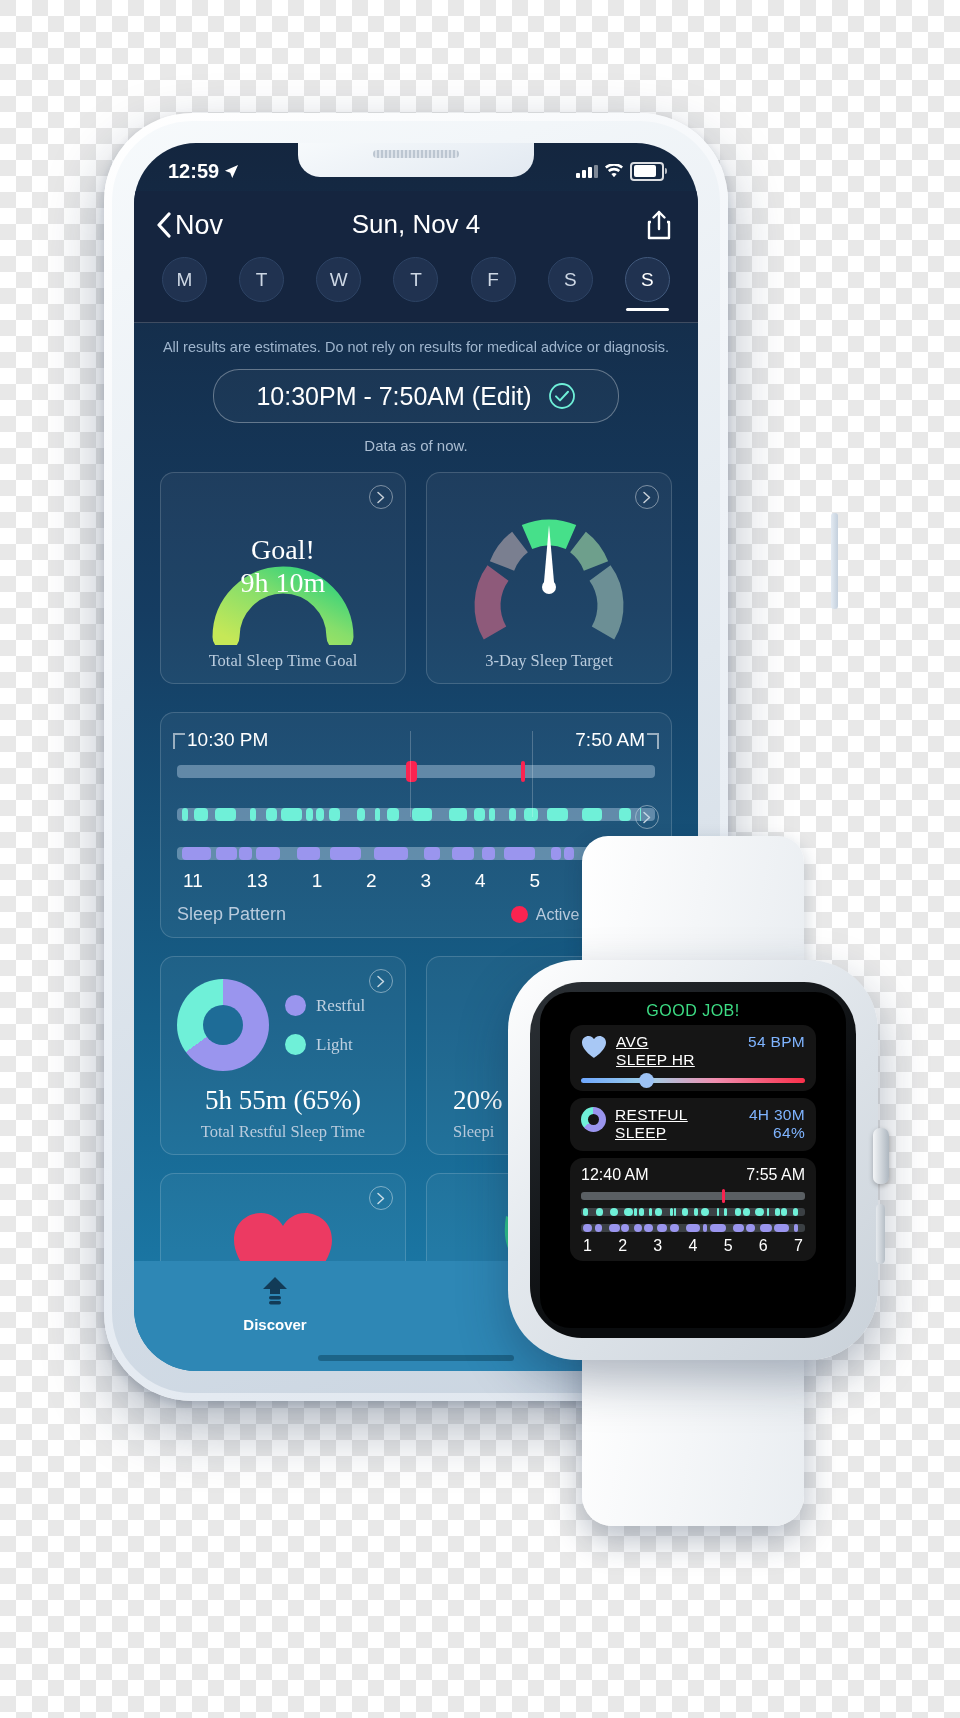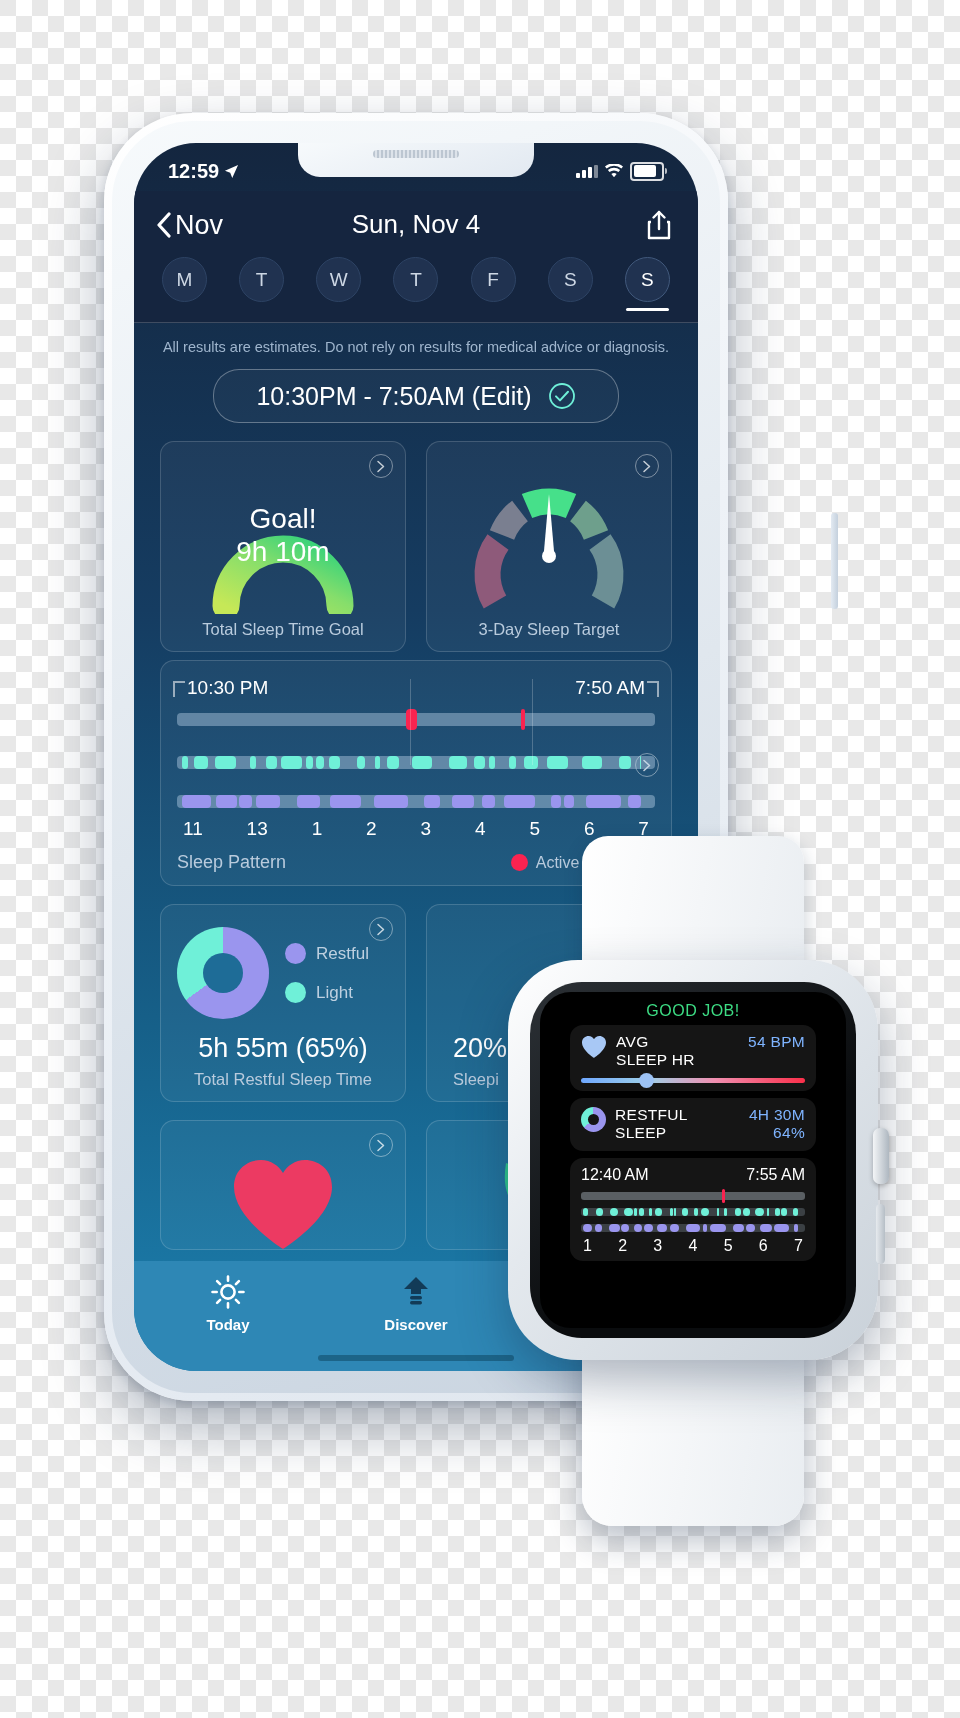--- a/index.html
+++ b/index.html
@@ -89,40 +89,40 @@
   #rangepill{
     margin:14px auto 0;width:404px;height:52px;border-radius:26px;
     border:1px solid rgba(255,255,255,.32);
     display:flex;align-items:center;justify-content:center;gap:16px;
     color:#fff;font-size:25px;cursor:pointer;
     background:rgba(255,255,255,.03);
   }
   .check-ic{width:28px;height:28px;}
   #asof{color:#aabdd2;font-size:15px;text-align:center;margin-top:14px;}
 
-  .cardrow{display:flex;gap:20px;padding:18px 26px 0 26px;box-sizing:border-box;}
+  .cardrow{display:flex;gap:20px;padding:18px 26px 0 26px;box-sizing:border-box;font-family:Liberation Serif, serif;}
   .card{
     flex:1;border:1px solid rgba(255,255,255,.16);border-radius:14px;
     background:rgba(255,255,255,.045);position:relative;box-sizing:border-box;
     padding:14px 10px 12px;
   }
   .chev{
     position:absolute;right:12px;top:12px;width:22px;height:22px;
     border-radius:50%;border:1px solid rgba(255,255,255,.42);
     display:flex;align-items:center;justify-content:center;cursor:pointer;
   }
   .chev svg{display:block}
   .cardlabel{text-align:center;color:#b9cbdd;font-size:16.5px;margin-top:6px;}
   .gaugewrap{display:flex;align-items:center;justify-content:center;height:158px;position:relative;}
   .gauge-center{position:absolute;left:0;right:0;text-align:center;color:#fff;}
   .gauge-center .big{font-size:28px;line-height:1.18;}
   .gauge-center .sub{font-size:15.5px;color:#49e0a8;}
 
   
-  #patterncard{margin:8px 26px 0;padding:16px 16px 12px;border:1px solid rgba(255,255,255,.16);
+  #patterncard{margin:28px 26px 0;padding:16px 16px 12px;border:1px solid rgba(255,255,255,.16);
     border-radius:14px;background:rgba(255,255,255,.045);position:relative;box-sizing:border-box;}
   .brackets{display:flex;justify-content:space-between;color:#fff;font-size:19px;position:relative;}
   .brk{position:relative;padding:0 10px;}
   .brk.l:before{content:"";position:absolute;left:-4px;top:4px;width:10px;height:14px;border-left:2px solid rgba(255,255,255,.55);border-top:2px solid rgba(255,255,255,.55);}
   .brk.r:after{content:"";position:absolute;right:-4px;top:4px;width:10px;height:14px;border-right:2px solid rgba(255,255,255,.55);border-top:2px solid rgba(255,255,255,.55);}
   .track{position:relative;height:13px;border-radius:4px;background:rgba(190,215,235,.42);margin-top:14px;}
   .track.t2{margin-top:30px;}
   .track.t3{margin-top:26px;}
   .seg{position:absolute;top:0;bottom:0;border-radius:4px;}
   .tick-hours{display:flex;justify-content:space-between;color:#fff;font-size:19px;margin-top:10px;padding:0 6px;}
@@ -168,21 +168,21 @@
   #watchscreen{position:absolute;left:10px;top:10px;right:10px;bottom:10px;border-radius:31px;
     background:#000;overflow:hidden;color:#fff;padding:10px 30px 8px;box-sizing:border-box;}
   #crown{position:absolute;right:-11px;top:168px;width:16px;height:56px;border-radius:7px;
     background:linear-gradient(90deg,#f3f5f7,#aeb7c0);box-shadow:0 2px 5px rgba(0,0,0,.25);}
   #sidebtn{position:absolute;right:-7px;top:244px;width:9px;height:60px;border-radius:5px;
     background:linear-gradient(90deg,#e6eaee,#b6bec6);}
   #goodjob{color:#3ddc84;font-size:16px;letter-spacing:.5px;text-align:center;height:16px;overflow:hidden;}
   .wrow{background:#151515;border-radius:13px;padding:8px 11px;margin-top:7px;}
   .wrow .top{display:flex;align-items:flex-start;justify-content:space-between;}
   .wlabel{display:flex;align-items:flex-start;gap:9px;}
-  .wlabel .txt{font-size:15.5px;line-height:1.17;letter-spacing:.3px;}
+  .wlabel .txt{font-size:15.5px;line-height:1.17;letter-spacing:.3px;text-decoration:underline;}
   .wval{color:#7fb4ff;font-size:15.5px;text-align:right;line-height:1.17;letter-spacing:.3px;white-space:nowrap;}
   .hrbar{height:5px;border-radius:3px;margin-top:9px;position:relative;
     background:linear-gradient(90deg,#6fa8ff 0%,#9fd0e8 30%,#f18fb0 60%,#fa2f4a 100%);}
   .hrknob{position:absolute;top:-5px;width:15px;height:15px;border-radius:50%;background:#9dc3f5;}
   .wheart{width:26px;height:23px;flex:none;margin-top:2px;}
   .wdonut{width:25px;height:25px;border-radius:50%;flex:none;margin-top:1px;position:relative;}
   .wdonut:after{content:"";position:absolute;inset:7px;border-radius:50%;background:#151515;}
   .wtimes{display:flex;justify-content:space-between;font-size:16px;}
   .wtrack{height:8px;border-radius:3px;background:#5a5f63;margin-top:8px;position:relative;}
   .wtrack.c{background:#3b4044;}
@@ -285,20 +285,21 @@
       <div id="disclaimer">All results are estimates. Do not rely on results for medical advice or diagnosis.</div>
 
       <div id="rangepill">
         <span>10:30PM - 7:50AM (Edit)</span>
         <svg class="check-ic" viewBox="0 0 28 28">
           <circle cx="14" cy="14" r="12" fill="none" stroke="#6ff0d8" stroke-width="1.8"></circle>
           <path d="M8 14.4l4 4 8-8.6" fill="none" stroke="#6ff0d8" stroke-width="2" stroke-linecap="round" stroke-linejoin="round"></path>
         </svg>
       </div>
 
+      <div id="asof">Data as of now.</div>
 
       <div class="cardrow">
         <div class="card">
           <div class="chev">
             <svg width="10" height="13" viewBox="0 0 10 13">
                 <path d="M2 1.5 7.5 6.5 2 11.5" fill="none" stroke="rgba(255,255,255,.75)" stroke-width="1.5" stroke-linecap="round" stroke-linejoin="round"></path>
               </svg>
           </div>
           <div class="gaugewrap">
             <svg width="190" height="158" viewBox="0 0 190 158">
@@ -478,29 +479,20 @@
               <path d="M10 6c26 8 44 26 54 54-18 6-38 0-50-18-6-10-6-24-4-36z" fill="#2ec98d"></path>
               <path d="M62 0c22 14 34 36 34 60-16-2-30-12-36-28-4-10-2-22 2-32z" fill="#27b37c"></path>
             </svg>
           </div>
         </div>
       </div>
 
     </div>
 
     <div id="tabbar">
-      <div class="tab active">
-        <svg width="34" height="34" viewBox="0 0 34 34">
-          <circle cx="17" cy="17" r="6.6" fill="none" stroke="#fff" stroke-width="2.6"></circle>
-          <g stroke="#fff" stroke-width="2.6" stroke-linecap="round">
-            <path d="M17 1.5v4.2M17 28.3v4.2M1.5 17h4.2M28.3 17h4.2M6.1 6.1l3 3M24.9 24.9l3 3M27.9 6.1l-3 3M9.1 24.9l-3 3"></path>
-          </g>
-        </svg>
-        <span class="lbl">Today</span>
-      </div>
       <div class="tab inactive">
         <svg width="34" height="34" viewBox="0 0 34 34">
           <path d="M17 2 29 14h-7v5H12v-5H5z" fill="#123b57"></path>
           <g fill="#123b57">
               <rect x="11" y="21" width="12" height="3.4" rx="1.7"></rect>
               <rect x="11" y="26" width="12" height="3.4" rx="1.7"></rect>
             </g>
         </svg>
         <span class="lbl">Discover</span>
       </div>

